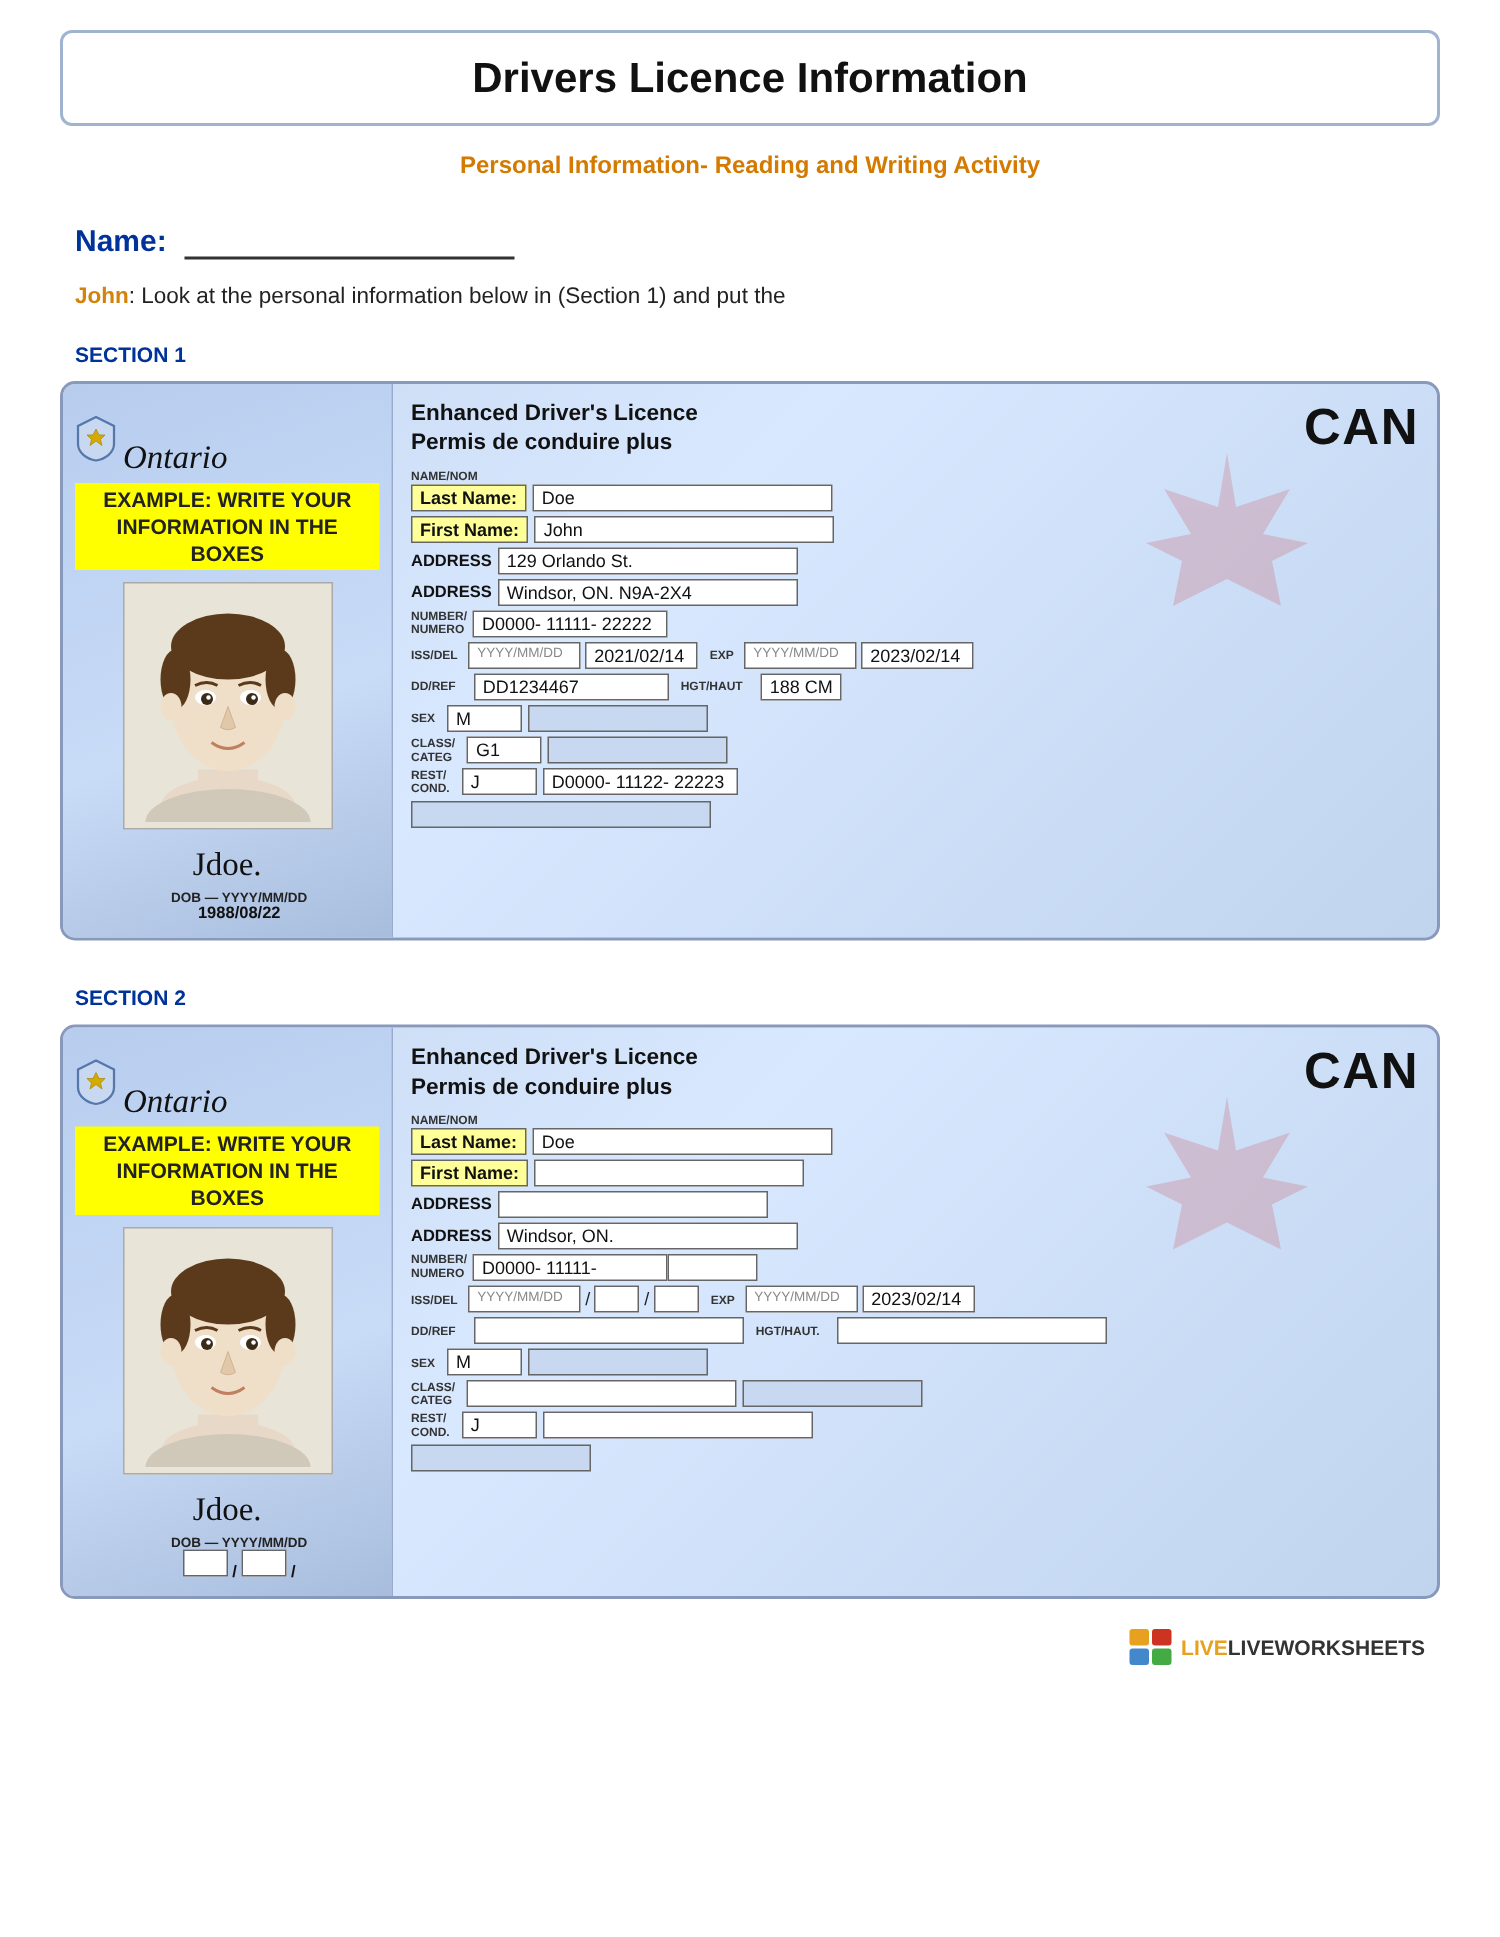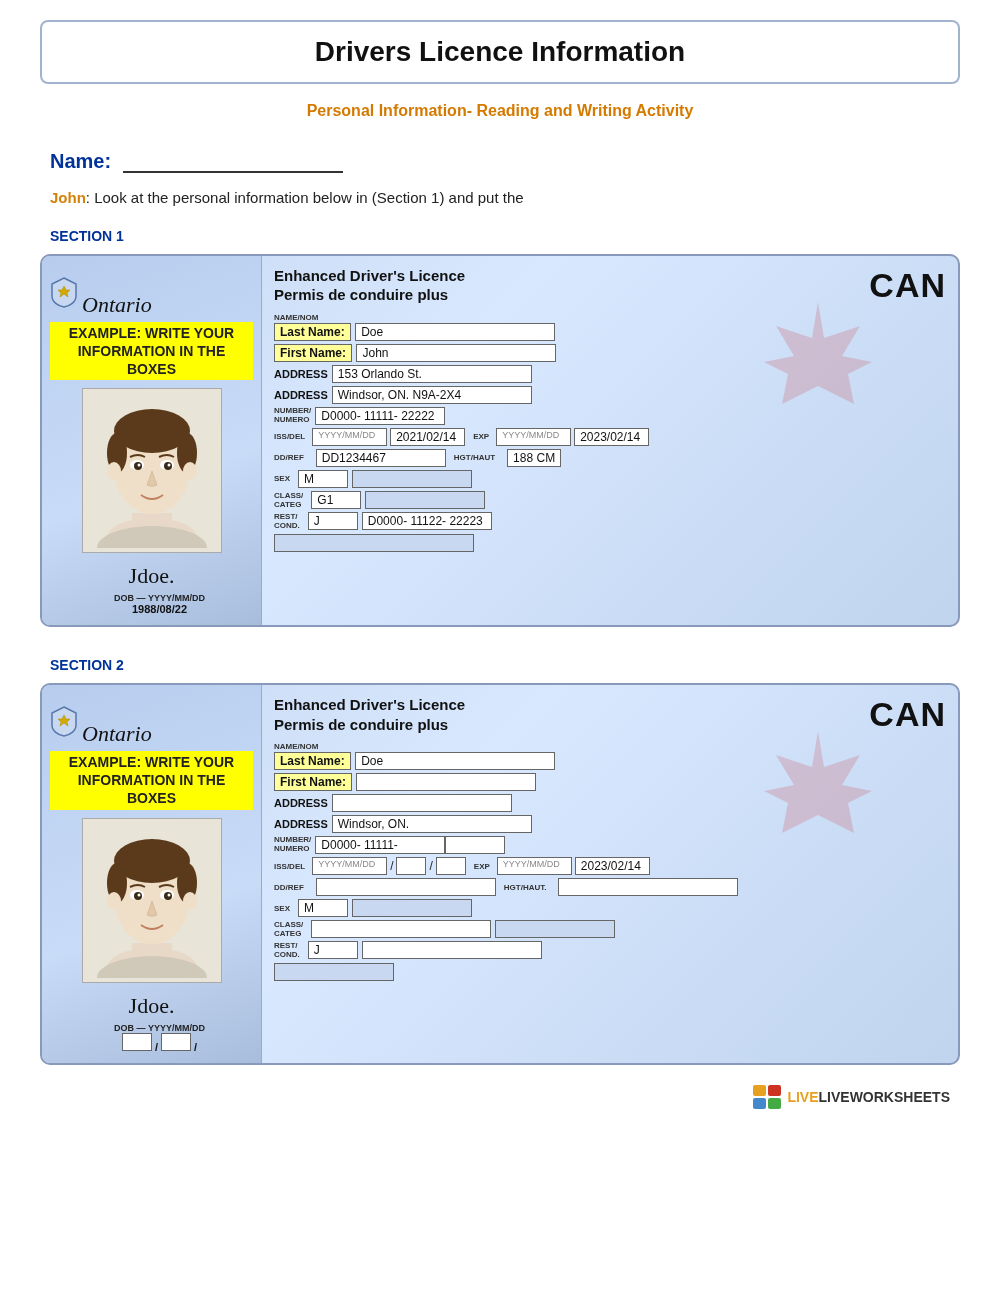--- a/index.html
+++ b/index.html
@@ -398,21 +398,21 @@
       <span>&nbsp;</span>
       <span class="field-box wide">Doe</span>
     </div>
     <div class="field-row">
       <span class="field-box yellow">First Name:</span>
       <span>&nbsp;</span>
       <span class="field-box wide">John</span>
     </div>
     <div class="field-row">
       <span class="field-label" style="font-size:11px;font-weight:bold;color:#111;margin-right:4px;">ADDRESS</span>
-      <span class="field-box wide">153 Orlando St.</span>
+      <span class="field-box wide">129 Orlando St.</span>
     </div>
     <div class="field-row">
       <span class="field-label" style="font-size:11px;font-weight:bold;color:#111;margin-right:4px;">ADDRESS</span>
       <span class="field-box wide">Windsor, ON. N9A-2X4</span>
     </div>
 
     <div class="number-row">
       <span class="number-label" style="font-size:8px;font-weight:bold;color:#333;margin-right:4px;line-height:1.1;white-space:pre-line;">NUMBER/
 NUMERO</span>
       <span class="field-box medium">D0000- 11111- 22222</span>

